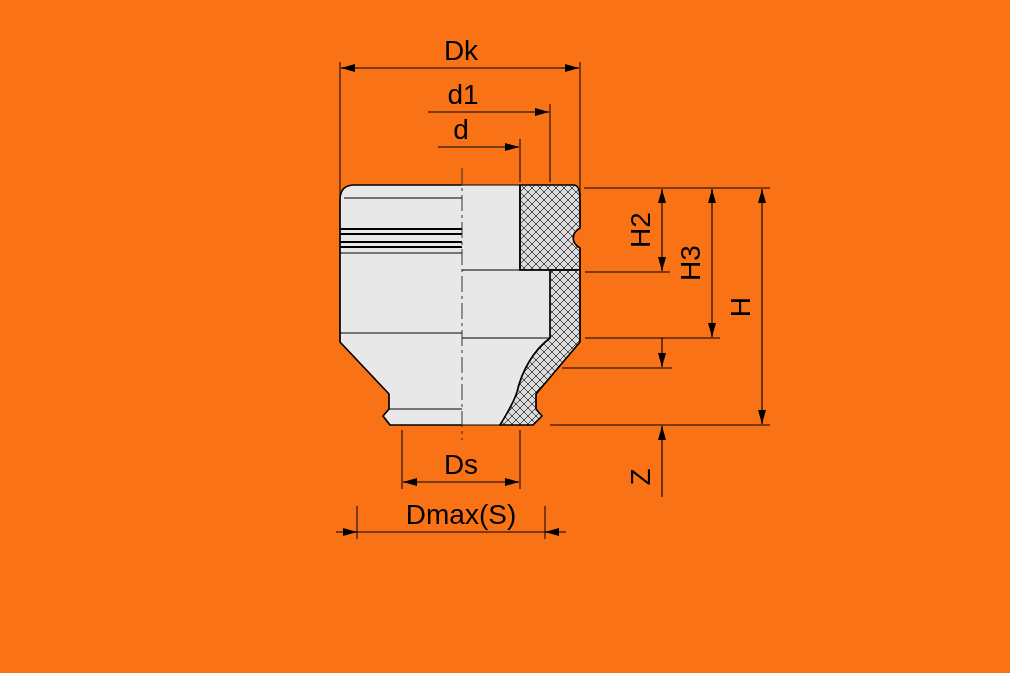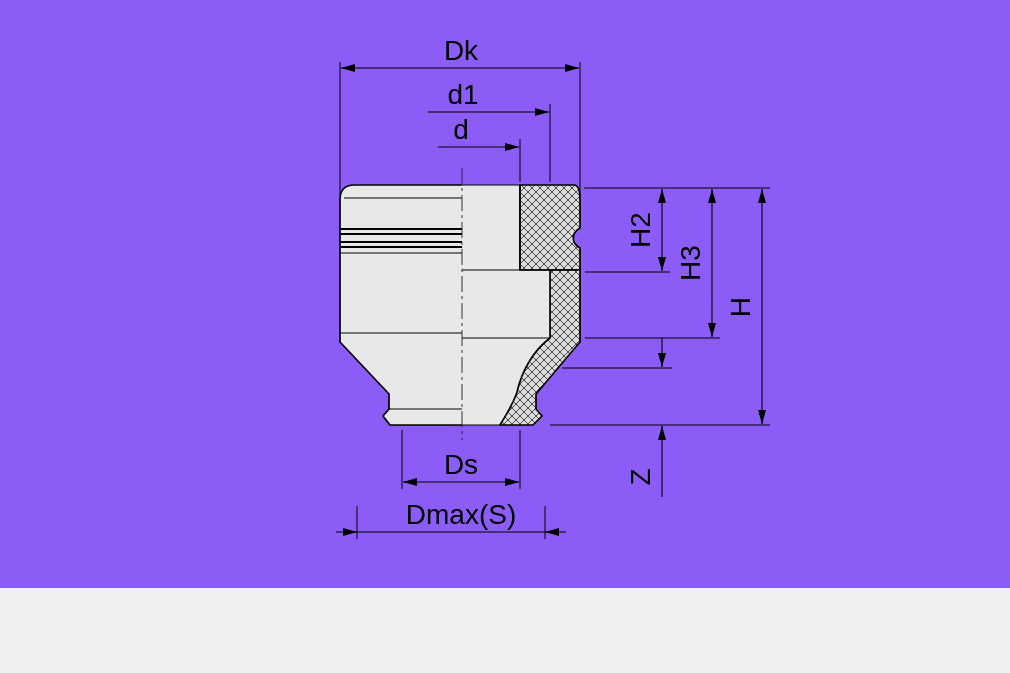--- a/index.html
+++ b/index.html
@@ -1,19 +1,19 @@
 <!DOCTYPE html>
 <html><head>
 <meta charset="utf-8">
 <style>
   html,body{margin:0;padding:0;background:#f0f0f0;}
   .canvas{
     position:relative;
-    width:1010px;height:588px;
-    background:#8b5cf6;
+    width:1010px;height:673px;
+    background:#f97316;
     font-family:"Liberation Sans", sans-serif;
     overflow:hidden;
   }
   svg{position:absolute;left:0;top:0;}
   text{
     font-family:"Liberation Sans", sans-serif;
     font-size:28px;
     fill:#000;
   }
   .outline{fill:none;stroke:#000;stroke-width:1.7;stroke-linejoin:round;}

